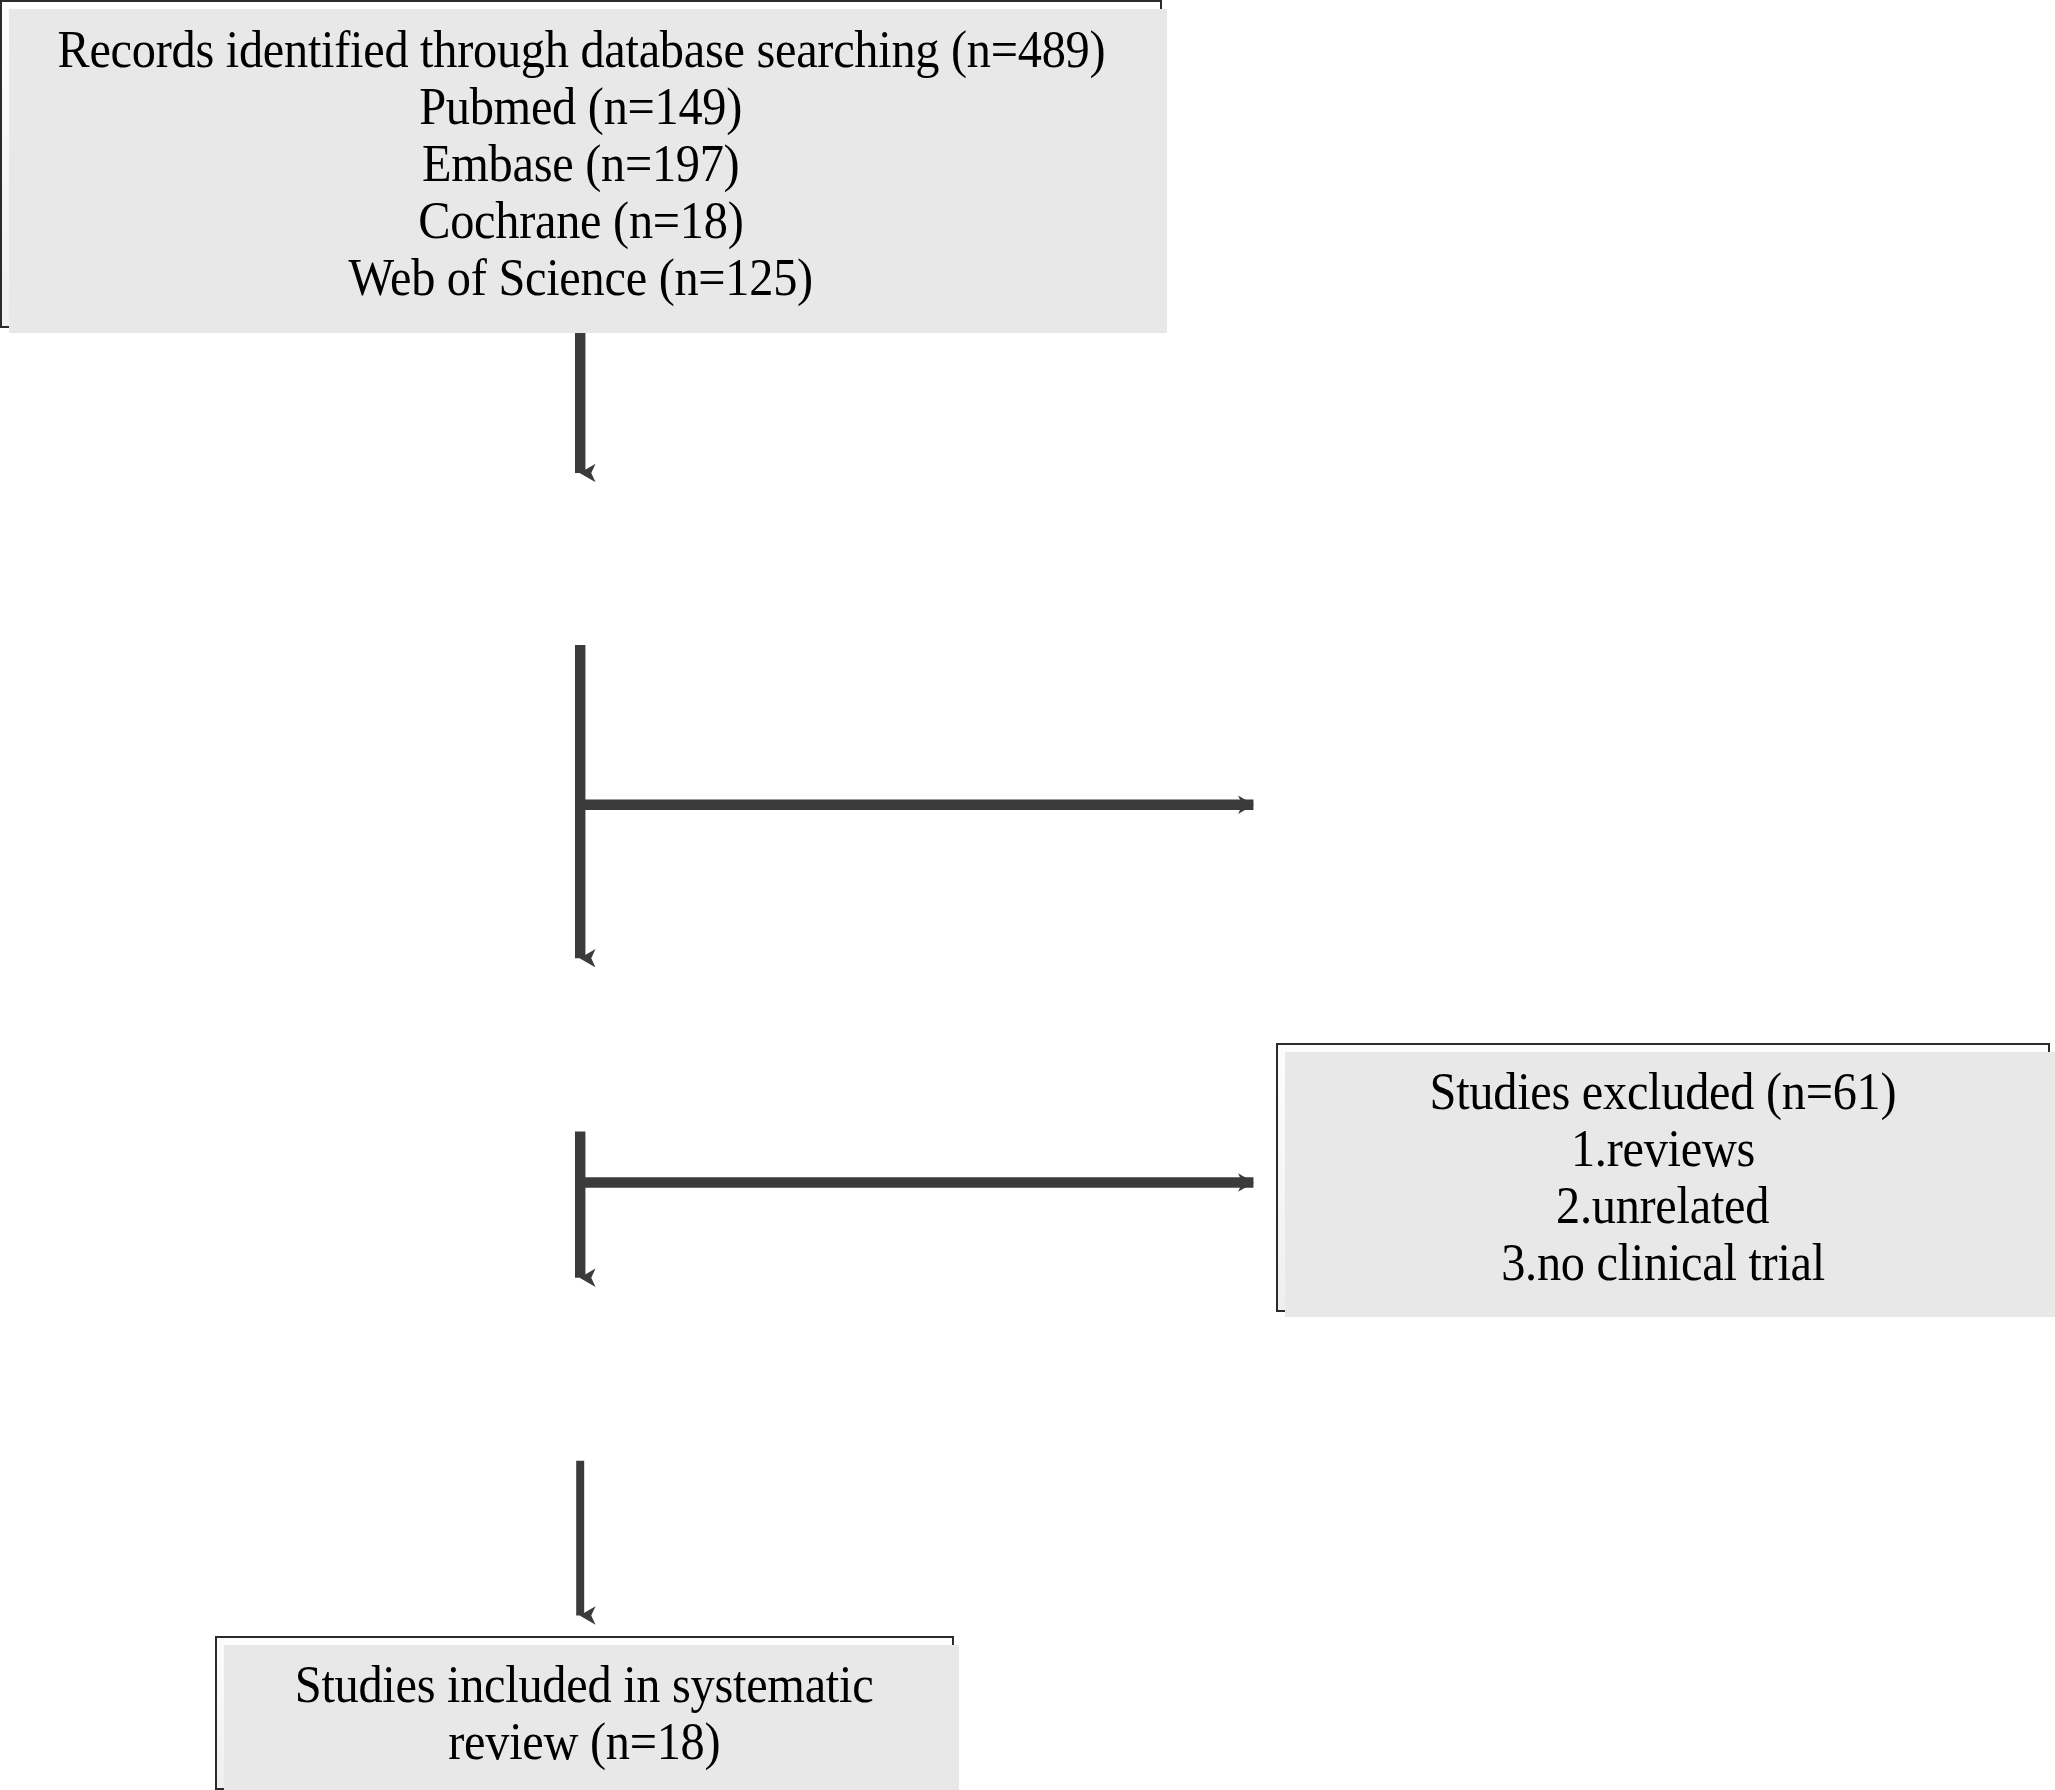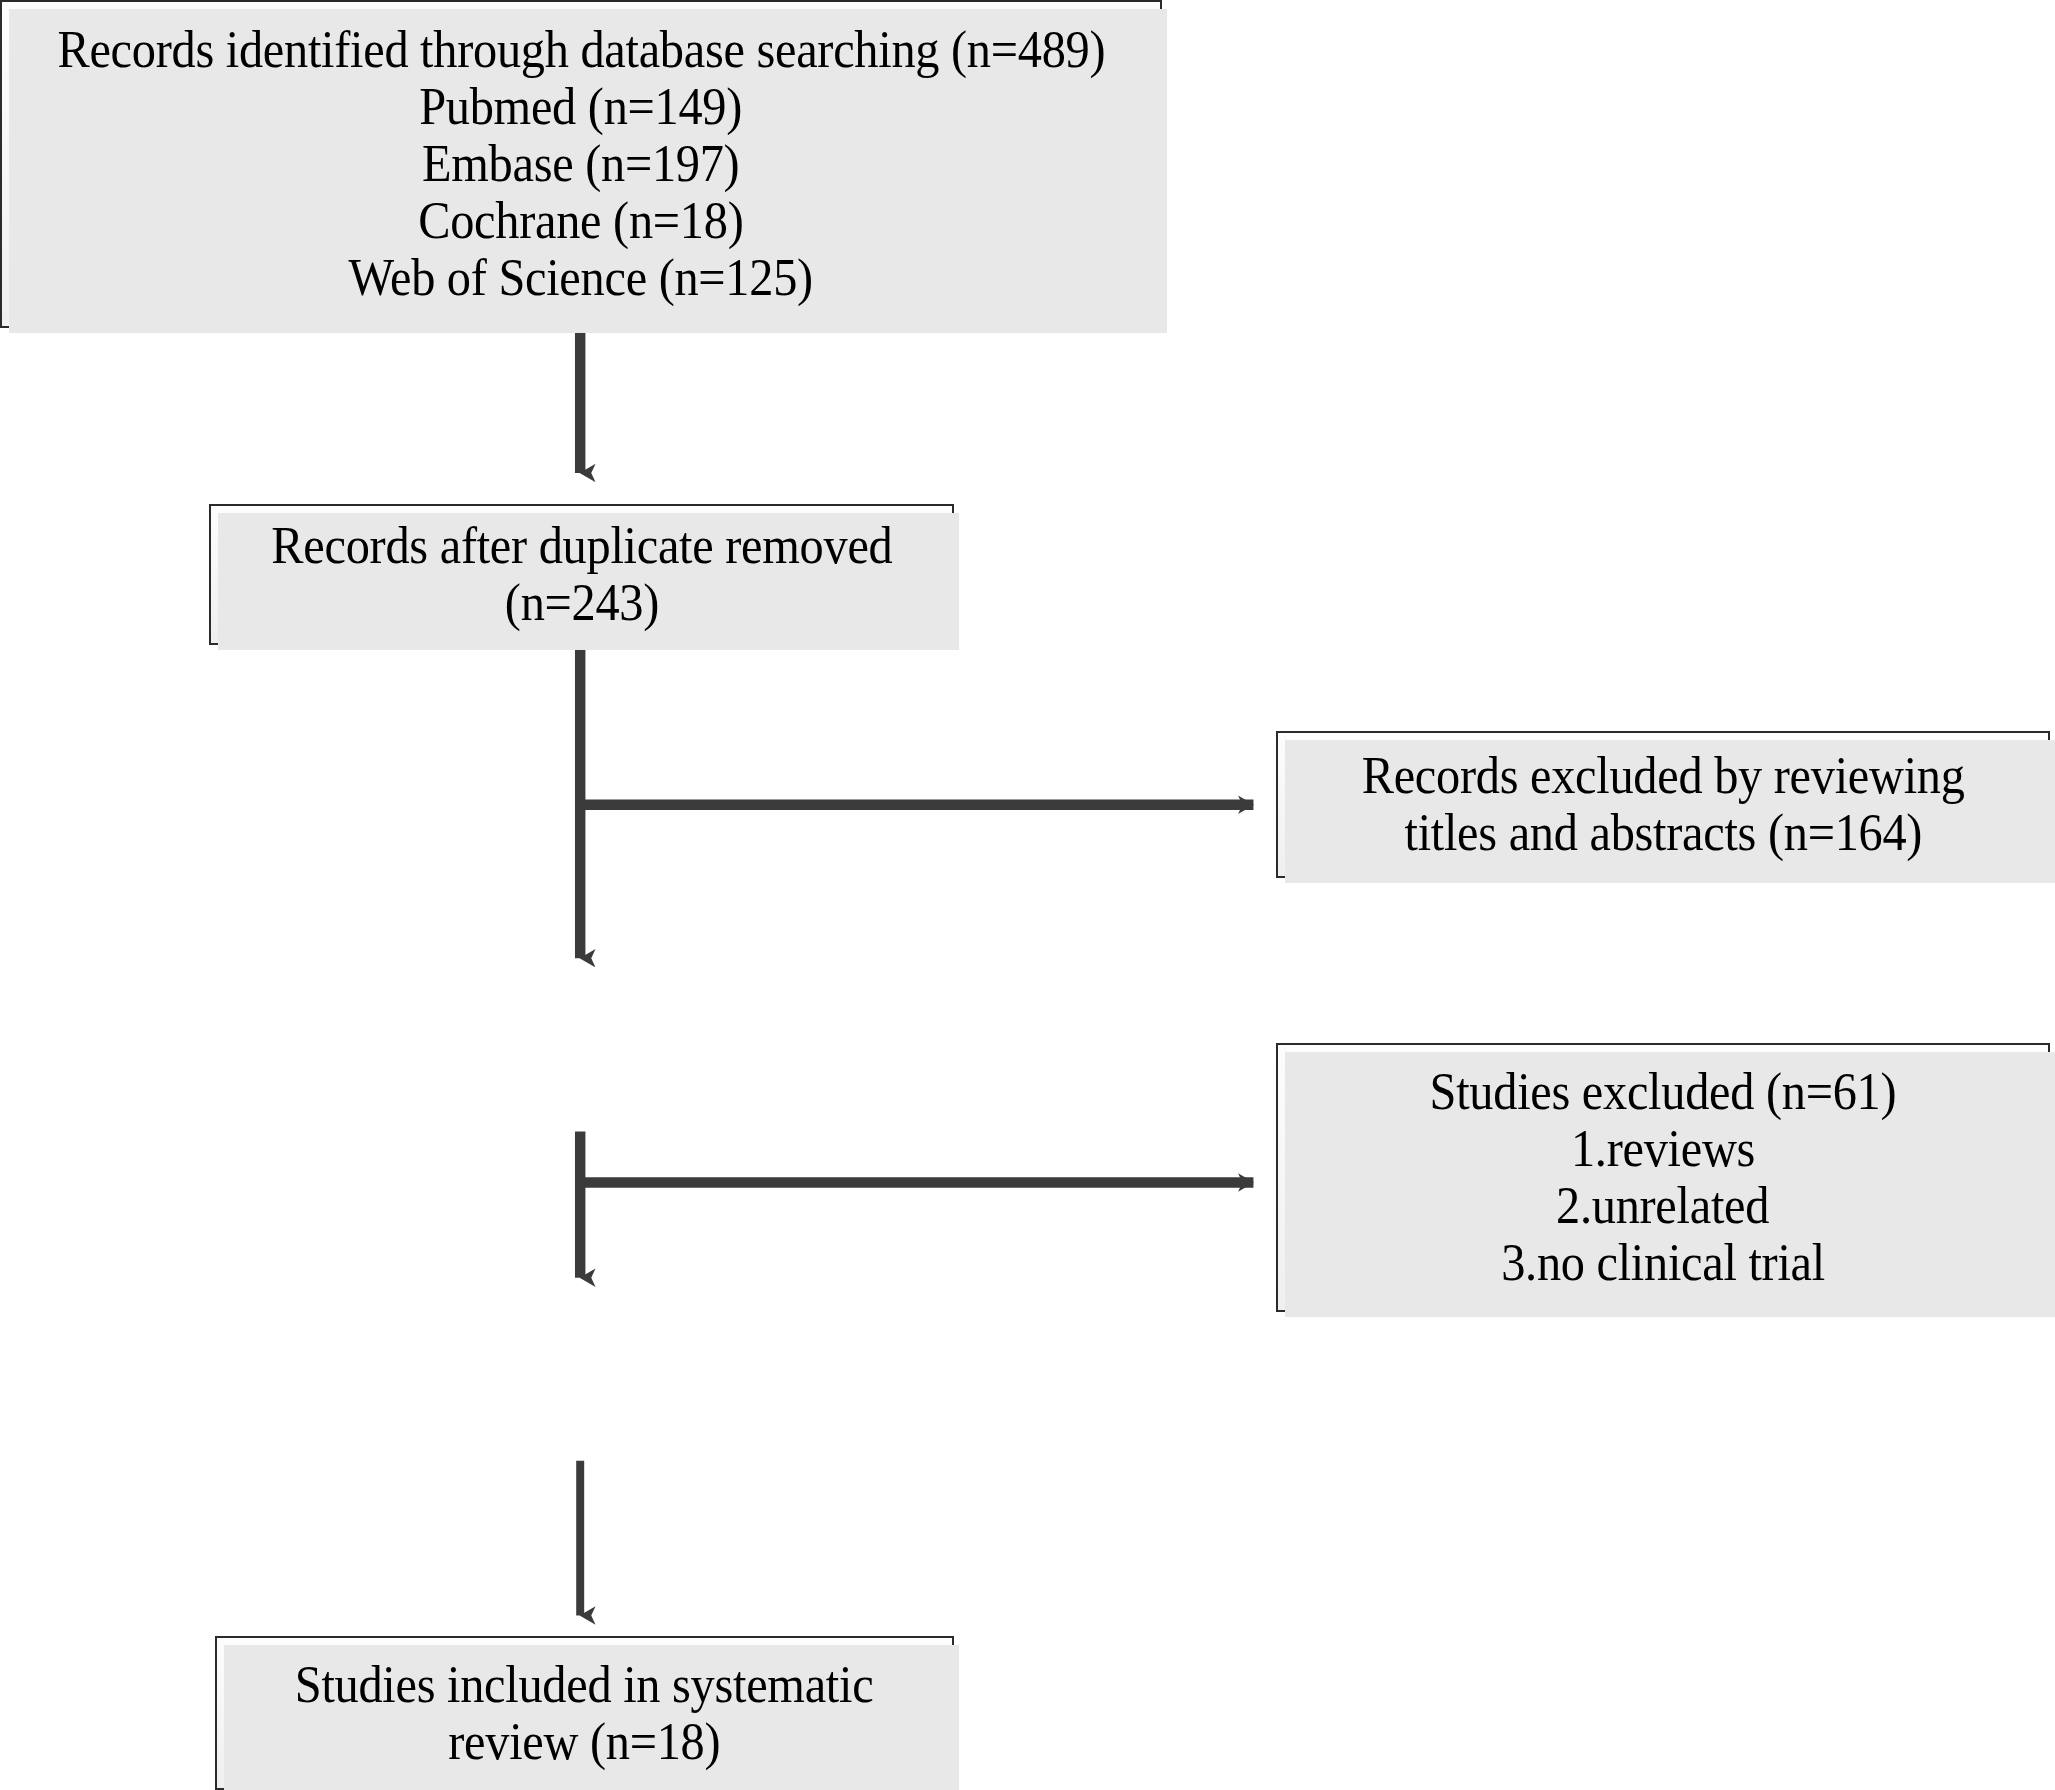--- a/index.html
+++ b/index.html
@@ -110,31 +110,21 @@
 
   <div class="node" id="node-identified">
     <span class="shadow"></span>
     <span class="line">Records identified through database searching (n=489)</span>
     <span class="line">Pubmed (n=149)</span>
     <span class="line">Embase (n=197)</span>
     <span class="line">Cochrane (n=18)</span>
     <span class="line">Web of Science (n=125)</span>
   </div>
 
-  <div class="node" id="node-duplicates">
-    <span class="shadow"></span>
-    <span class="line">Records after duplicate removed</span>
-    <span class="line">(n=243)</span>
-  </div>
 
-  <div class="node" id="node-excluded-ta">
-    <span class="shadow"></span>
-    <span class="line">Records excluded by reviewing</span>
-    <span class="line">titles and abstracts (n=164)</span>
-  </div>
 
 
   <div class="node" id="node-excluded-st">
     <span class="shadow"></span>
     <span class="line">Studies excluded (n=61)</span>
     <span class="line">1.reviews</span>
     <span class="line">2.unrelated</span>
     <span class="line">3.no clinical trial</span>
   </div>
 

